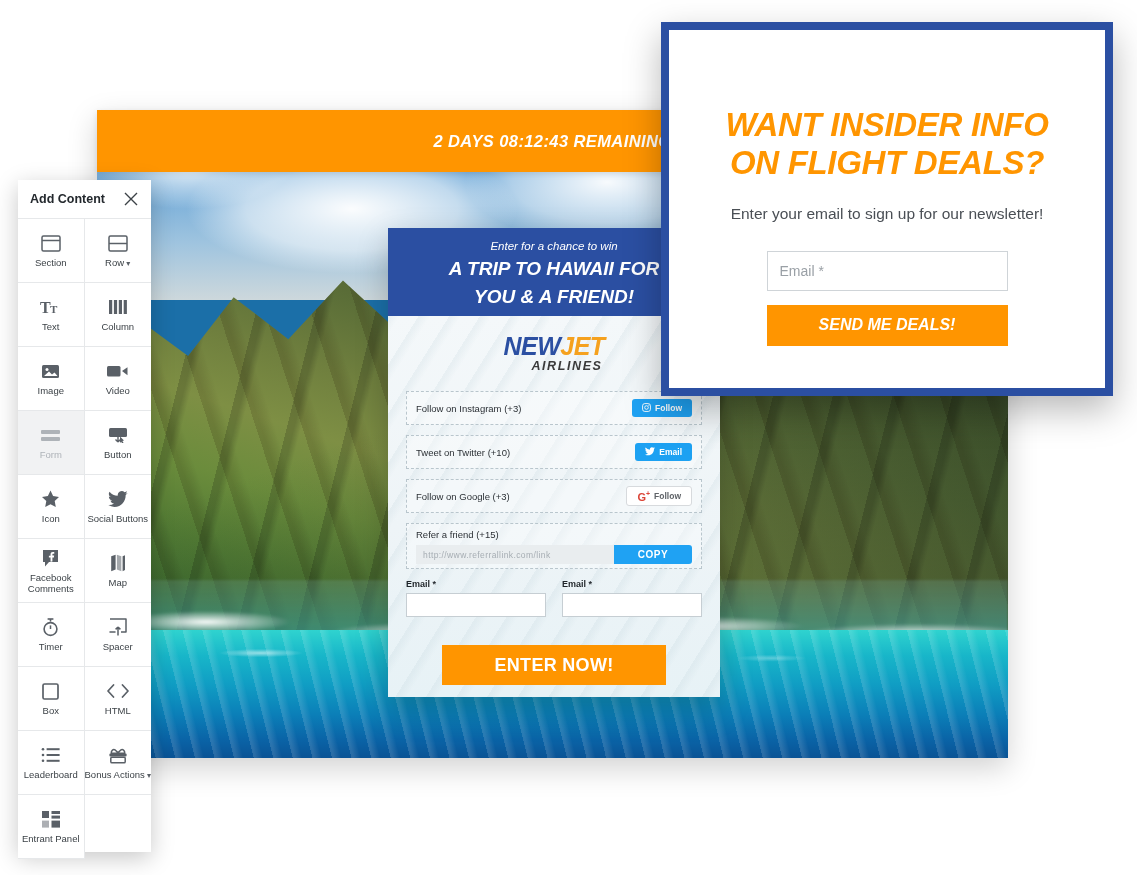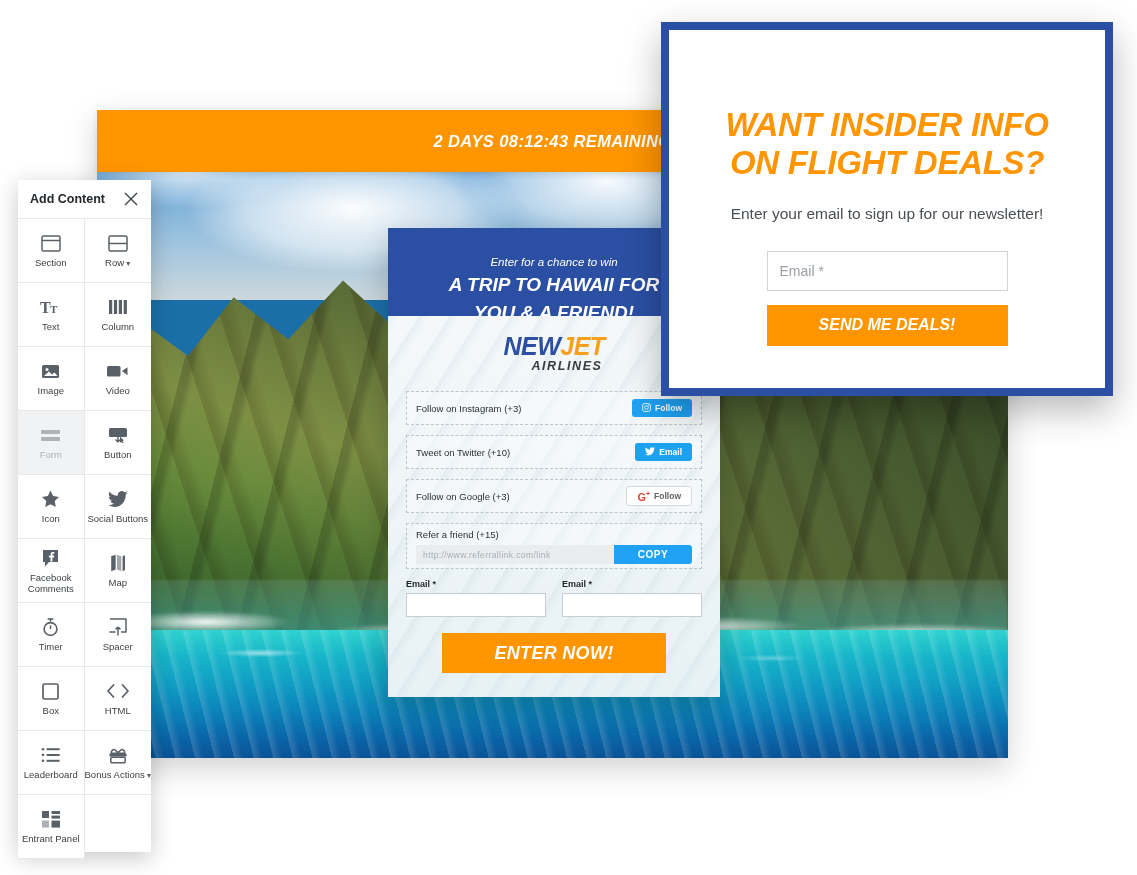--- a/index.html
+++ b/index.html
@@ -91,21 +91,21 @@
   .contest{
     position:absolute;left:388px;top:228px;width:332px;height:469px;
     background:#eef4f7;
     box-shadow:0 12px 30px rgba(0,0,0,.22);
     overflow:hidden;
   }
   .contest-head{
     background:#2B4FA2;height:88px;padding:12px 14px 0;box-sizing:border-box;text-align:center;
   }
   .contest-kicker{
-    color:#ffffff;font-style:italic;font-size:11.5px;margin-top:16px;
+    color:#ffffff;font-style:italic;font-size:11.5px;margin-top:0;
   }
   .contest-title{
     color:#ffffff;font-style:italic;font-weight:bold;font-size:19px;
     line-height:1.18;margin-top:6px;white-space:nowrap;
   }
   .contest-body{
     position:relative;padding:0 18px;
     background:
       linear-gradient(180deg,#f4f8fa 0%,#eef4f7 55%,#e7f2f6 100%);
     height:381px;box-sizing:border-box;
@@ -160,23 +160,23 @@
     letter-spacing:.5px;
   }
 
   .fields{display:flex;gap:16px;margin-top:4px;position:relative;}
   .field{flex:1;}
   .field-label{font-size:9px;color:#1f2429;font-weight:bold;margin-bottom:4px;}
   .field-input{
     height:24px;background:#fff;border:1px solid #c6ced3;box-sizing:border-box;
   }
   .btn-enter{
-    margin:16px auto 0;width:224px;height:40px;background:#FF9500;color:#fff;
+    margin:28px auto 0;width:224px;height:40px;background:#FF9500;color:#fff;
     display:flex;align-items:center;justify-content:center;
-    font-style:italic;font-weight:bold;font-size:18px;letter-spacing:.3px;
+    font-weight:bold;font-size:18px;letter-spacing:.3px;
     position:relative;
   }
 
   
   .newsletter{
     position:absolute;left:661px;top:22px;width:452px;height:374px;
     background:#2B4FA2;padding:8px;box-sizing:border-box;
     box-shadow:0 14px 34px rgba(0,0,0,.28);
   }
   .newsletter-inner{

